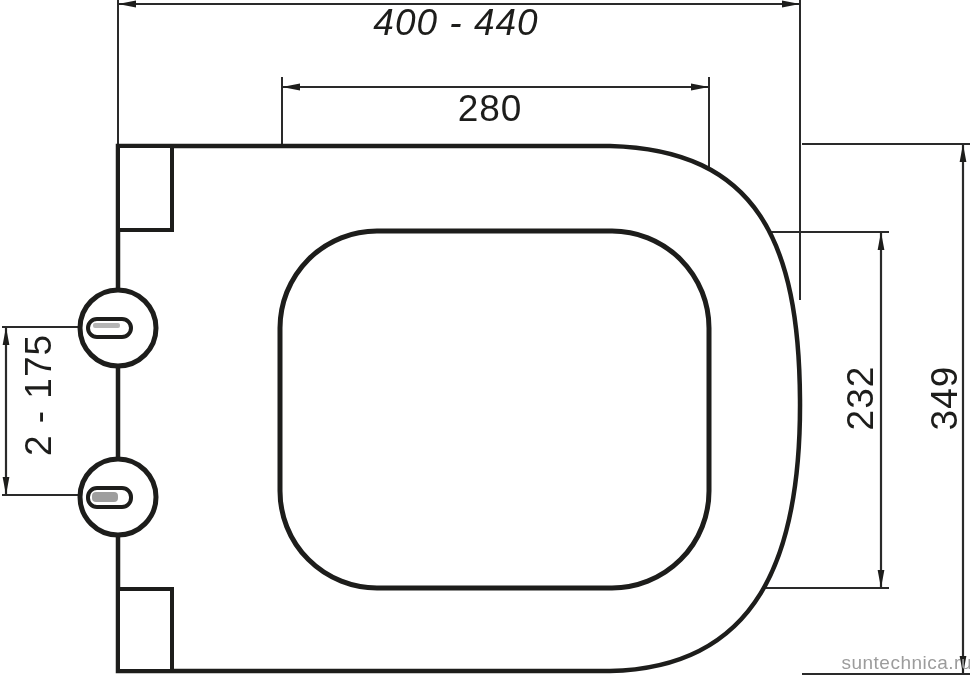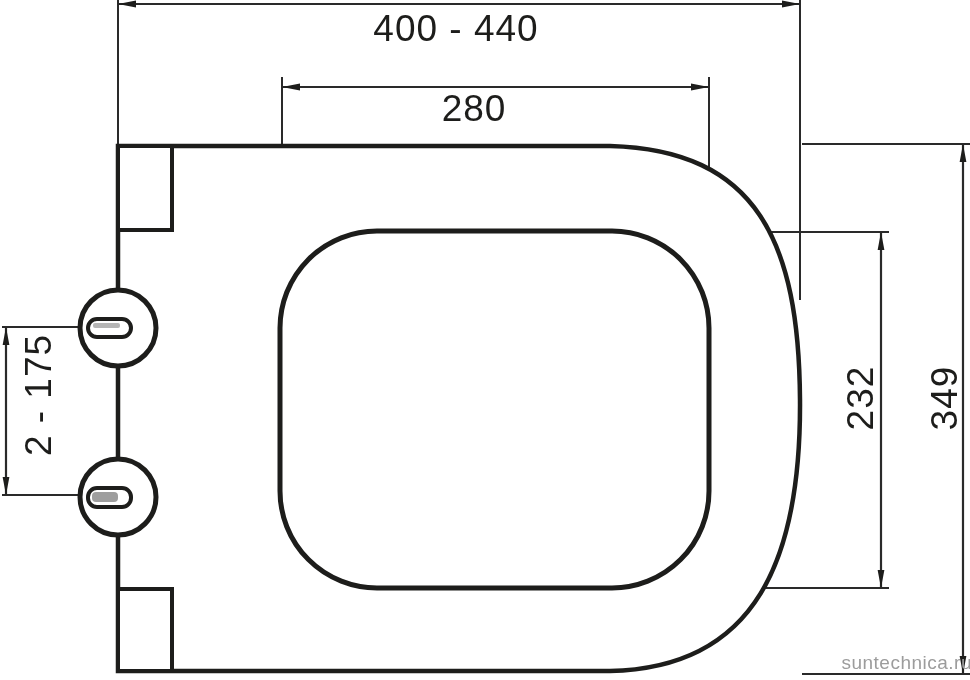--- a/index.html
+++ b/index.html
@@ -98,23 +98,23 @@
 
     <circle cx="118" cy="328" r="38" fill="#ffffff" stroke="#1d1d1b" stroke-width="5"></circle>
     <circle cx="118" cy="497" r="38" fill="#ffffff" stroke="#1d1d1b" stroke-width="5"></circle>
 
     <rect x="88" y="319" width="43" height="18" rx="9" fill="#ffffff" stroke="#1d1d1b" stroke-width="4"></rect>
     <rect x="93" y="323" width="27" height="5" rx="2" fill="#b5b5b5"></rect>
     <rect x="88" y="488" width="43" height="19" rx="9" fill="#ffffff" stroke="#1d1d1b" stroke-width="4"></rect>
     <rect x="92" y="492" width="26" height="10" rx="4" fill="#9e9e9e"></rect>
   </svg>
 
-  <div class="dim-label" style="left:336px; top:10px; width:240px;">400 - 440</div>
+  <div class="dim-label" style="left:336px; top:4px; width:240px;font-style:italic;">400 - 440</div>
 
-  <div class="dim-label" style="left:414px; top:90px; width:120px;">280</div>
+  <div class="dim-label" style="left:430px; top:90px; width:120px;">280</div>
 
   <div class="dim-label vertical" style="left:801px; top:379px; width:120px;">232</div>
 
   <div class="dim-label vertical" style="left:885px; top:379px; width:120px;">349</div>
 
   <div class="dim-label vertical" style="left:-41px; top:376px; width:160px;">2 - 175</div>
 
   <div id="watermark">suntechnica.ru</div>
 </div>
 

